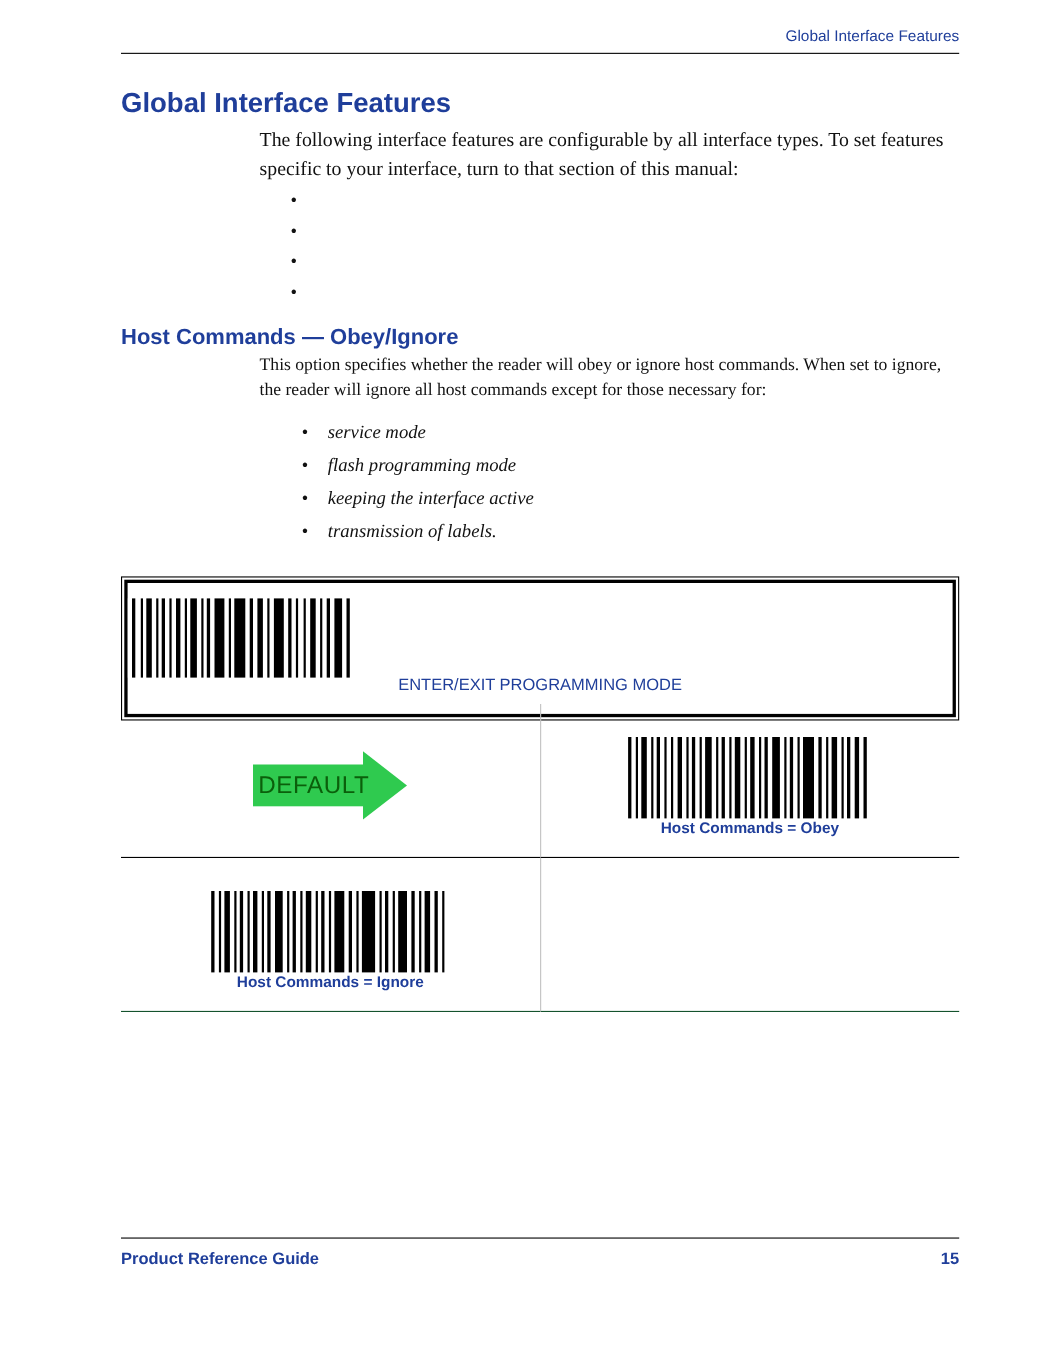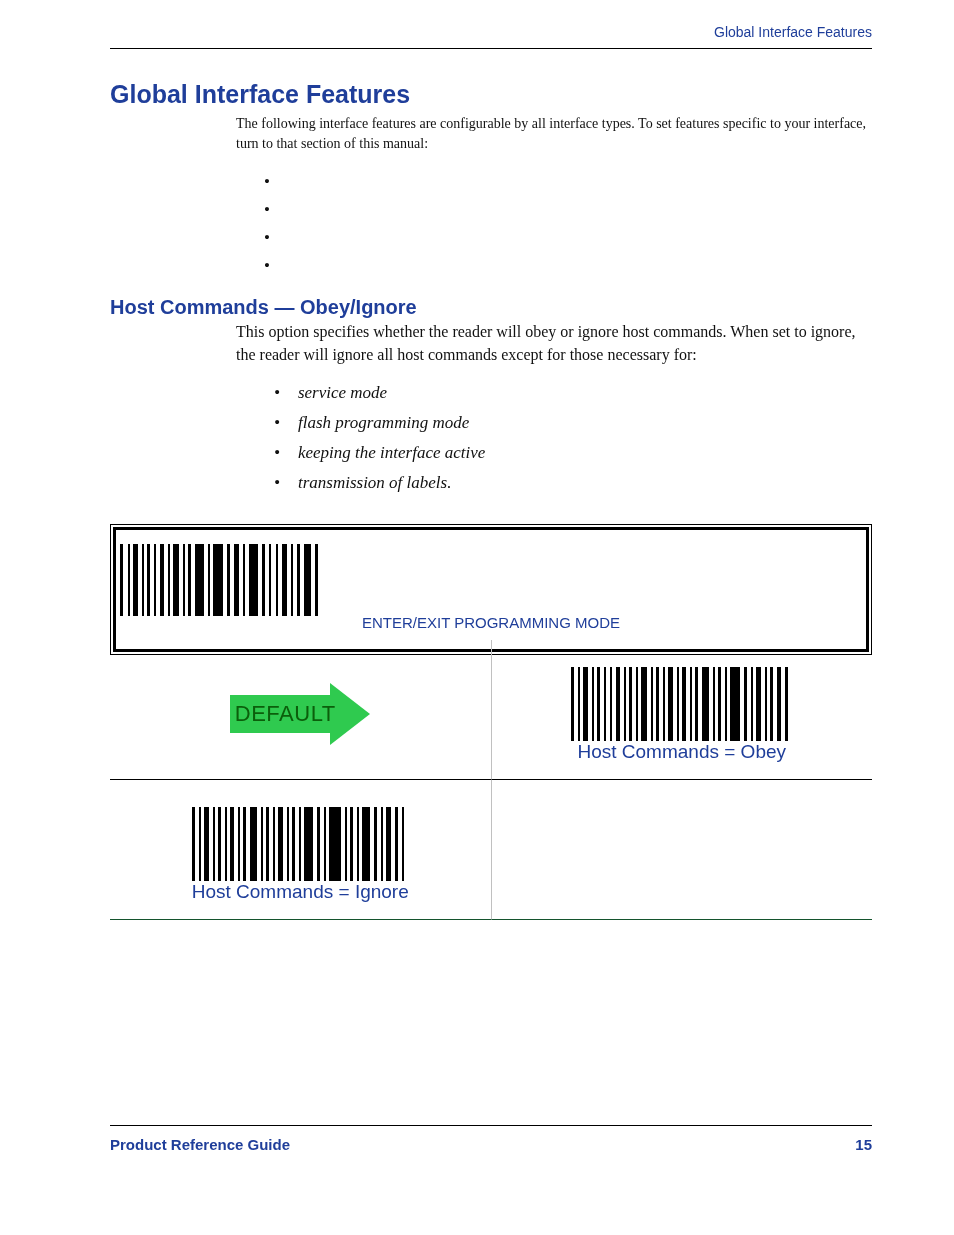--- a/index.html
+++ b/index.html
@@ -48,21 +48,21 @@
     font-family:Arial,Helvetica,sans-serif;
     font-weight:700;
     font-size:25px;
     color:var(--heading-blue);
   }
   .para1{
     position:absolute;
     left:236px;
     right:var(--m-right);
     top:114px;
-    font-size:14px;
+    font-size:18px;
     line-height:1.45;
   }
   .dots{
     position:absolute;
     left:264px;
     top:168px;
     font-size:17px;
     line-height:28px;
     color:var(--body-color);
   }
@@ -129,21 +129,21 @@
     flex:1;
     border-bottom:1px solid #000;
     display:flex;
     align-items:center;
     justify-content:center;
     flex-direction:column;
     padding-top:8px;
   }
   .grid .row:last-child .cell{border-bottom:1px solid #14532d;}
   .grid .cell+.cell{border-left:1px solid #c0c0c0;}
-  .grid .bc-label{font-size:19px;margin-top:-2px;}
+  .grid .bc-label{font-size:14px;margin-top:-2px;font-weight:bold;}
 
   
   .arrow-wrap{display:flex;align-items:center;justify-content:center;}
   .arrow{
     width:140px;height:62px;position:relative;
   }
   .arrow .shaft{
     position:absolute;left:0;top:12px;height:38px;width:100px;
     background:#2fca4f;
   }

